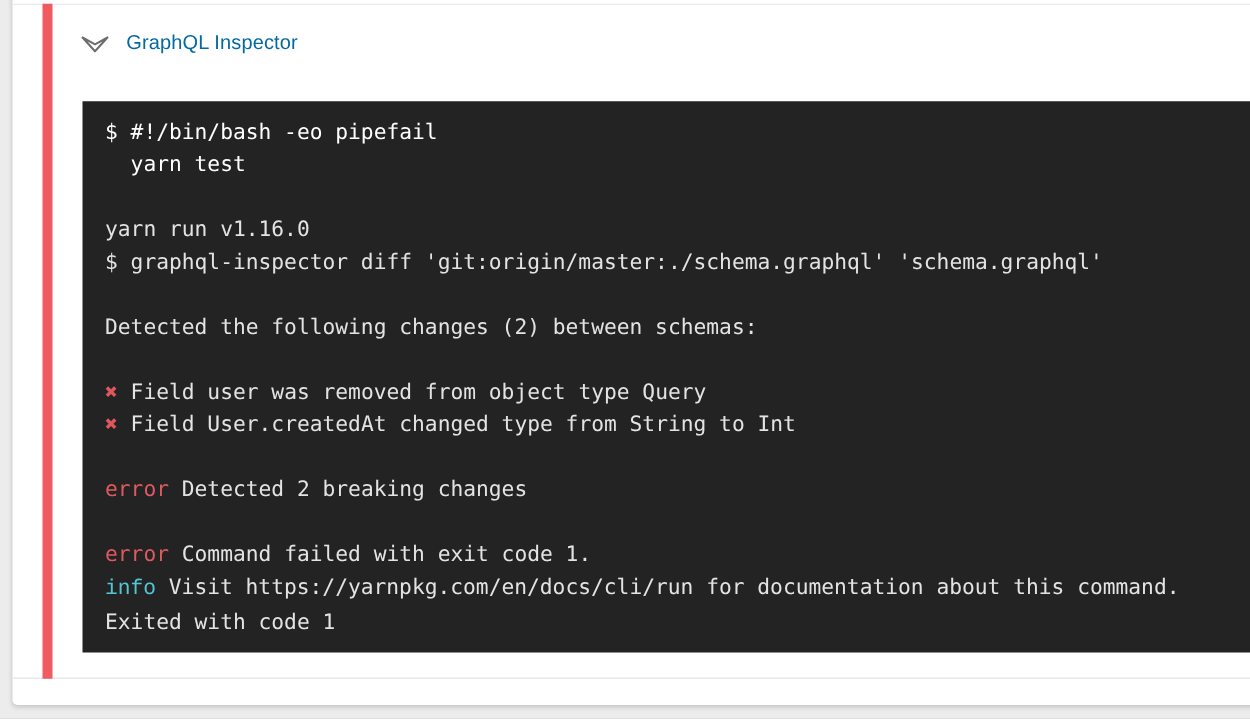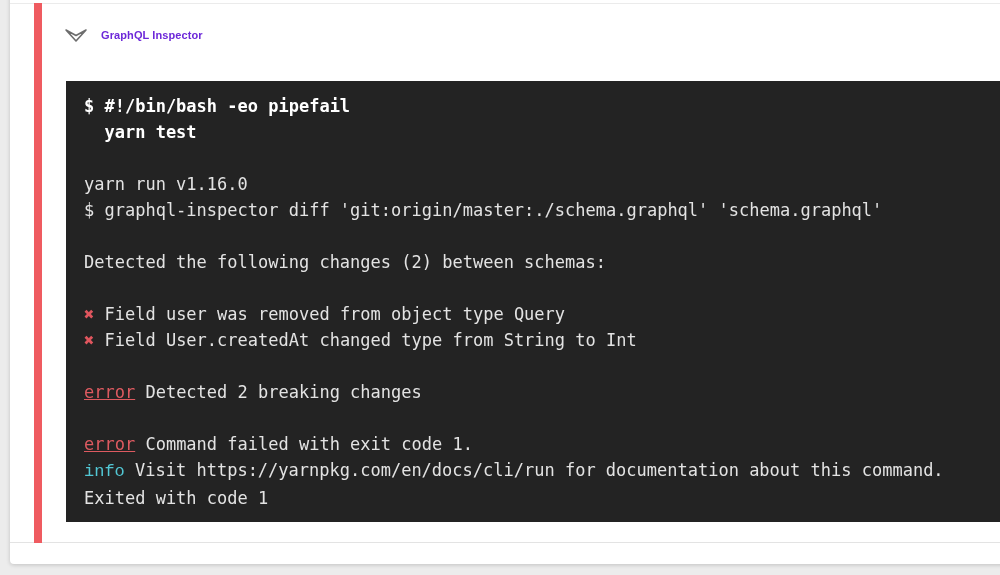--- a/index.html
+++ b/index.html
@@ -55,43 +55,43 @@
     gap: 13px;
     cursor: pointer;
   }
 
   .chevron-icon {
     display: block;
     flex: 0 0 auto;
   }
 
   .step-title {
-    font-size: 11px;
-    font-weight: 700;
-    color: #6d28d9;
+    font-size: 16px;
+    font-weight: 400;
+    color: #0369a1;
     letter-spacing: 0.1px;
   }
 
   .terminal {
     margin-left: 56px;
     margin-top: 15px;
     background: var(--term-bg, #232323);
     padding: 12px 18px 11px 18px;
     font-family: "DejaVu Sans Mono", "Liberation Mono", monospace;
     font-size: 17px;
     line-height: 26px;
     white-space: pre;
     overflow: hidden;
   }
 
   .terminal-line { min-height: 26px; }
 
   .seg-plain { color: var(--c-plain, #e3e3e3); }
-  .seg-bold  { color: var(--c-bold, #ffffff); font-weight: 700; }
-  .seg-error { color: var(--c-error, #dd5a60); text-decoration: underline; }
+  .seg-bold  { color: var(--c-bold, #ffffff); font-weight: 400; }
+  .seg-error { color: var(--c-error, #dd5a60); }
   .seg-info  { color: var(--c-info, #52c7d4); font-family: Liberation Mono, monospace; }
   .seg-cross { color: var(--c-cross, #e0565e); font-weight: 700; }
 </style>
 </head>
 <body>
 
 <div class="viewport">
   <div class="card">
     <div class="step">
       <div class="status-bar"></div>

